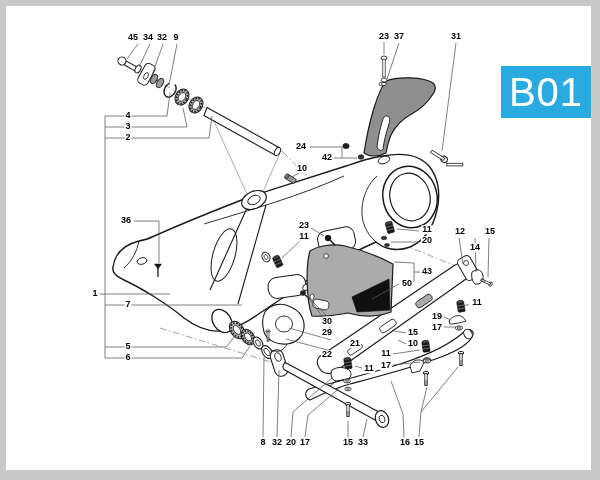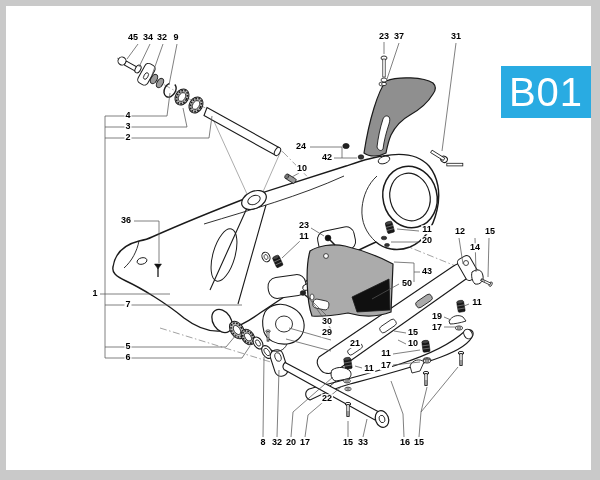--- a/index.html
+++ b/index.html
@@ -294,21 +294,21 @@
     <span class="part-label" style="left: 427px; top: 272px;">43</span>
     <span class="part-label" style="left: 407px; top: 284px;">50</span>
     <span class="part-label" style="left: 95px; top: 294px;">1</span>
     <span class="part-label" style="left: 128px; top: 305px;">7</span>
     <span class="part-label" style="left: 477px; top: 303px;">11</span>
     <span class="part-label" style="left: 437px; top: 317px; text-align: center;">19</span>
     <span class="part-label" style="left: 437px; top: 328px;">17</span>
     <span class="part-label" style="left: 327px; top: 322px;">30</span>
     <span class="part-label" style="left: 327px; top: 333px;">29</span>
     <span class="part-label" style="left: 327px; top: 344px; margin-left: 28px;">21</span>
-    <span class="part-label" style="left: 327px; top: 355px; margin-top: 44px;">22</span>
+    <span class="part-label" style="left: 327px; top: 355px;">22</span>
     <span class="part-label" style="left: 413px; top: 333px;">15</span>
     <span class="part-label" style="left: 413px; top: 344px;">10</span>
     <span class="part-label" style="left: 128px; top: 347px;">5</span>
     <span class="part-label" style="left: 128px; top: 358px;">6</span>
     <span class="part-label" style="left: 386px; top: 354px;">11</span>
     <span class="part-label" style="left: 386px; top: 366px;">17</span>
     <span class="part-label" style="left: 369px; top: 369px;">11</span>
     <span class="part-label" style="left: 263px; top: 443px;">8</span>
     <span class="part-label" style="left: 277px; top: 443px;">32</span>
     <span class="part-label" style="left: 291px; top: 443px;">20</span>

